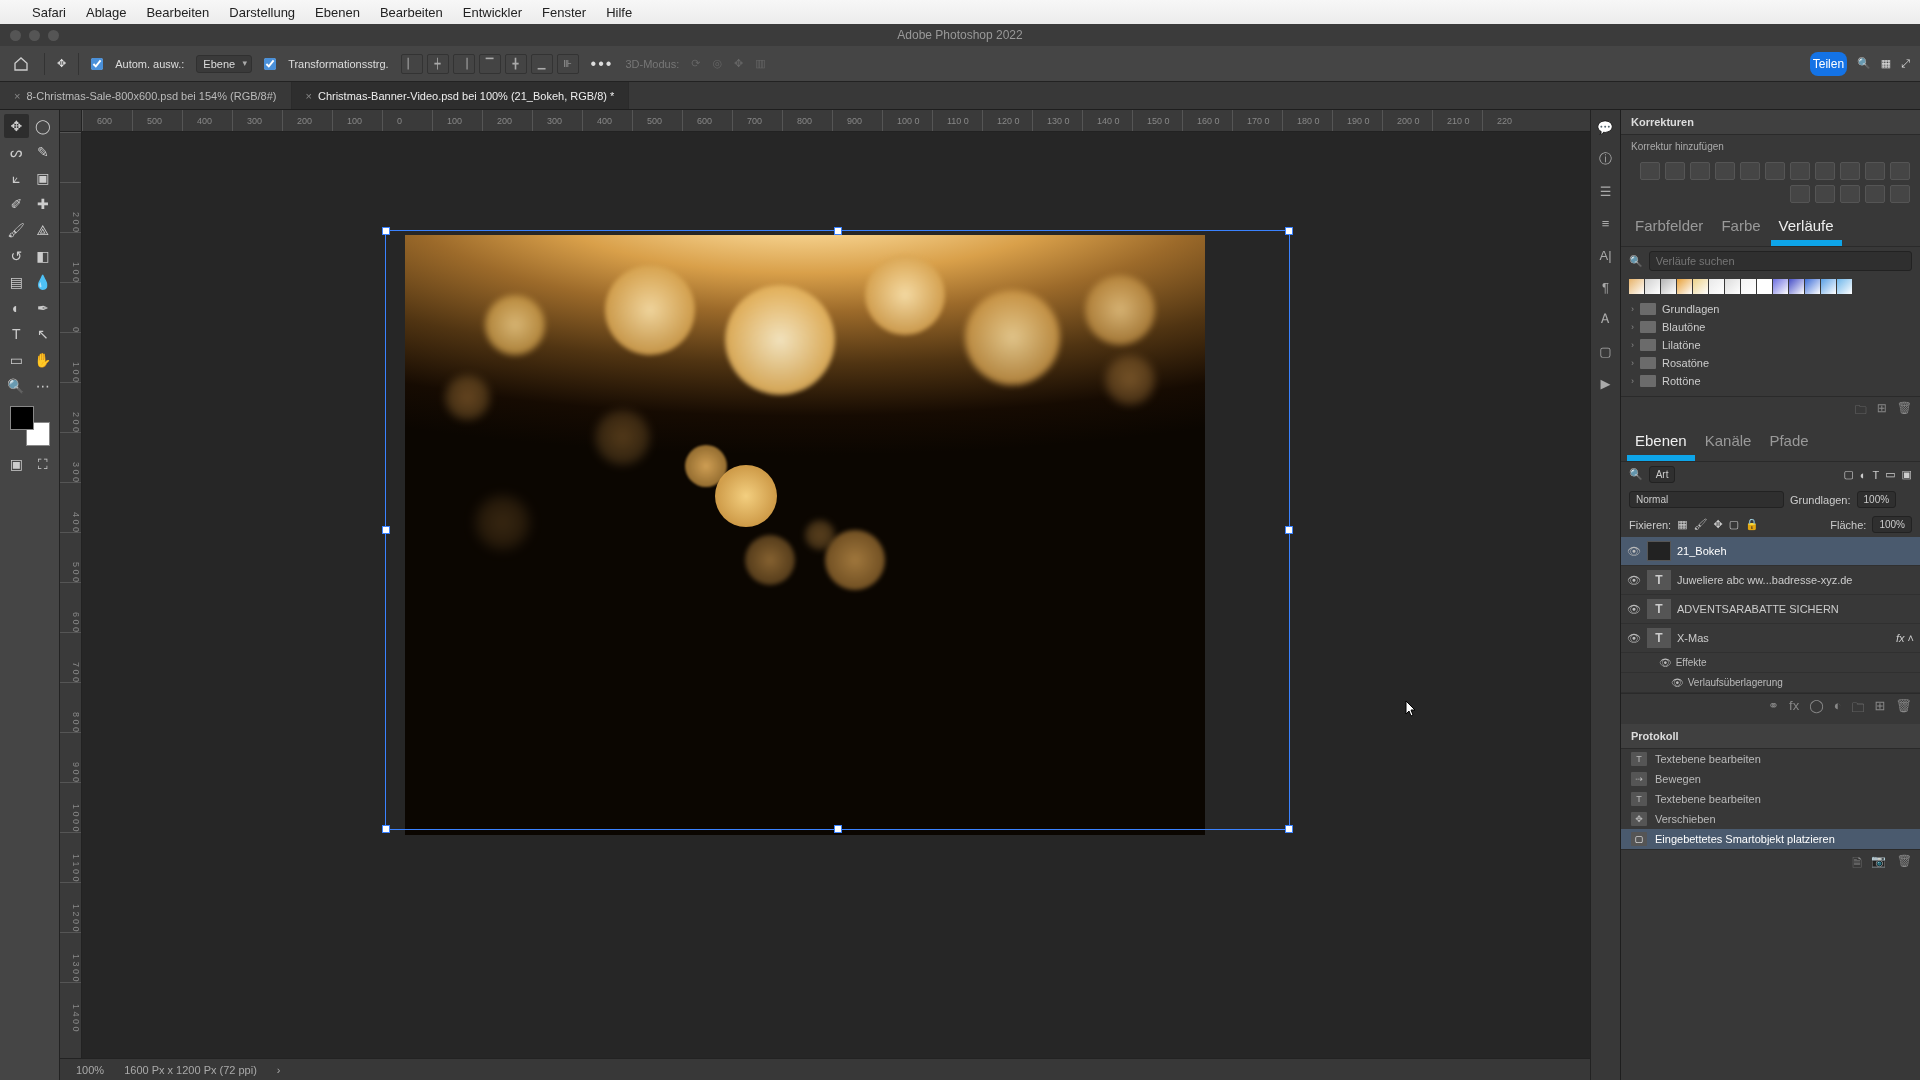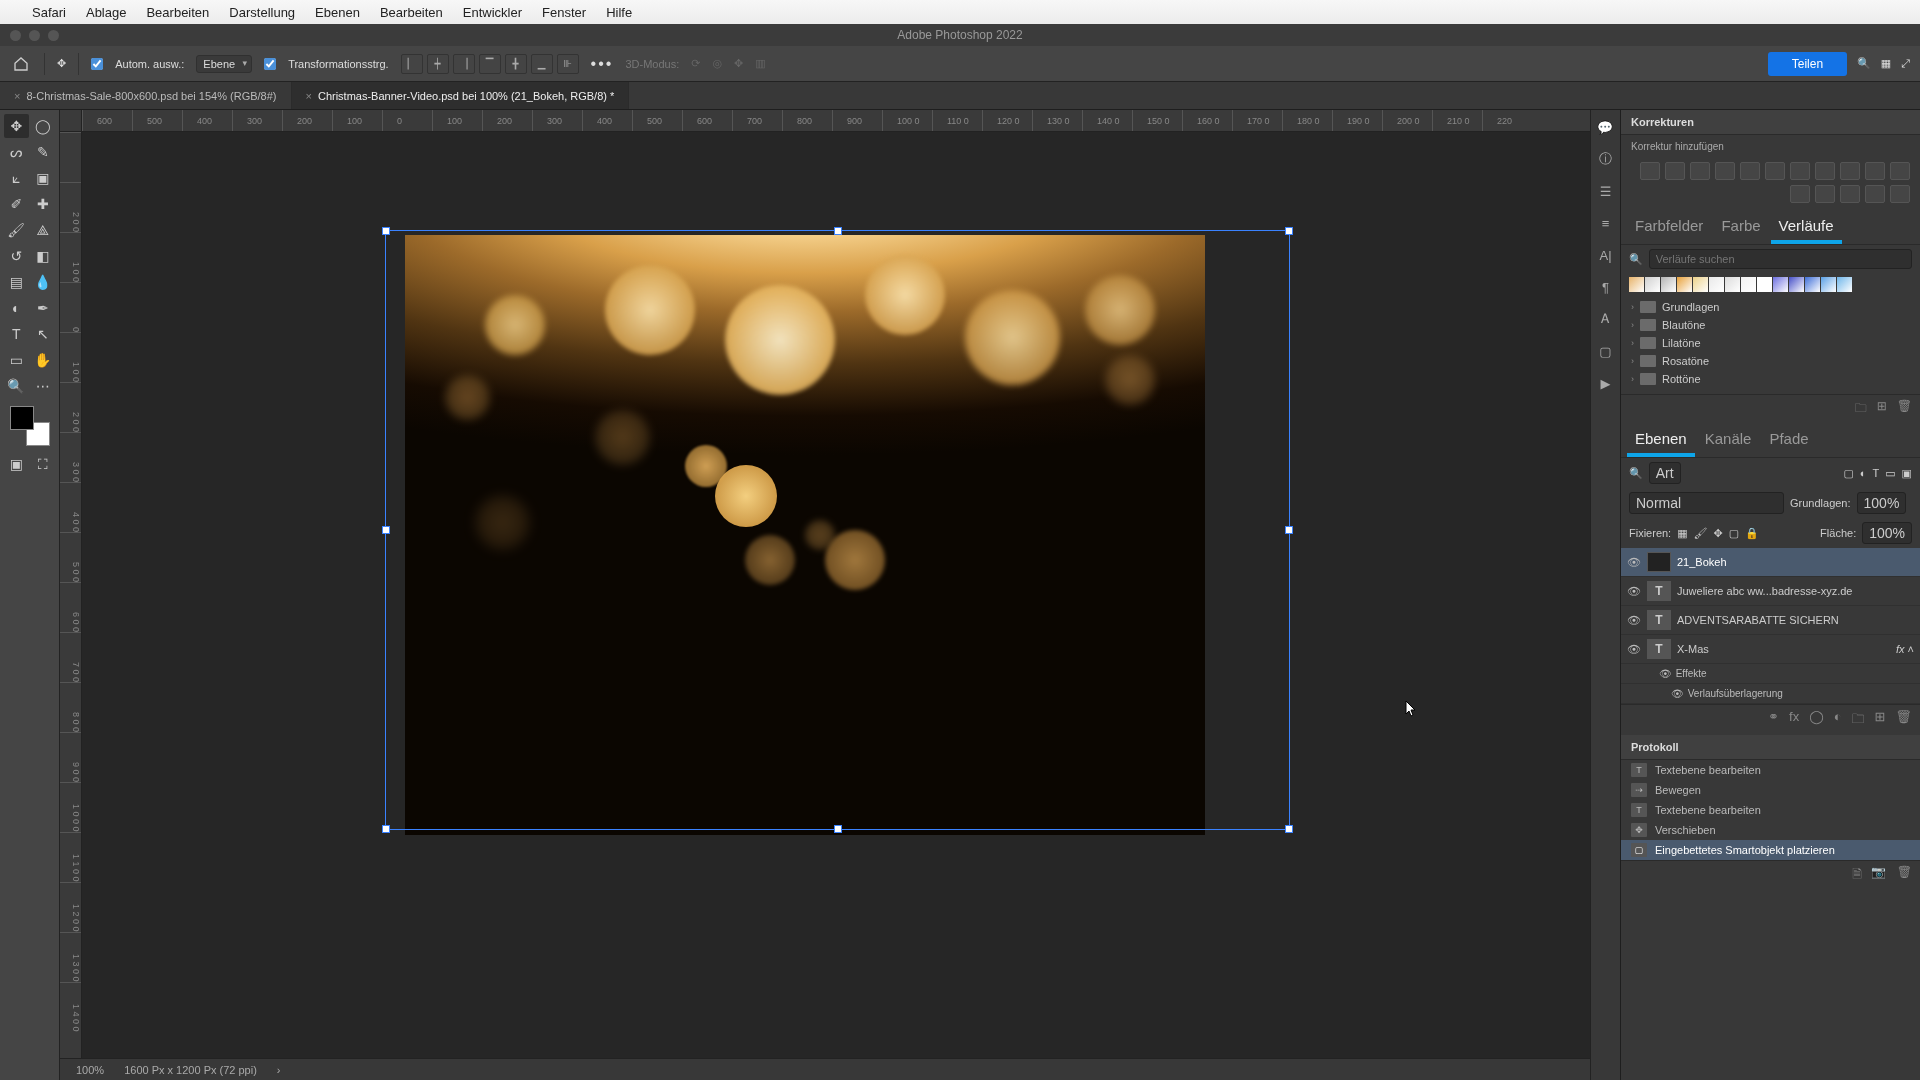--- a/index.html
+++ b/index.html
@@ -19,21 +19,21 @@
 
 .options-bar { height: 36px; background: #454545; border-bottom: 1px solid #222; display: flex; align-items: center; padding: 0 10px; gap: 12px; color: #ddd; font-size: 11px; }
 .options-bar .home { width: 22px; height: 18px; display:flex; align-items:center; justify-content:center; }
 .options-bar .sep { width: 1px; height: 22px; background: #333; }
 .options-bar input[type=checkbox] { accent-color: #4a90d9; width: 12px; height: 12px; }
 .options-bar .dropdown { background: #3a3a3a; border: 1px solid #303030; padding: 2px 16px 2px 6px; border-radius: 3px; position: relative; }
 .options-bar .dropdown::after { content:"▾"; position:absolute; right:4px; top:2px; font-size:9px; color:#aaa; }
 .align-group { display:flex; gap:4px; }
 .align-btn { width:22px; height:20px; background:#444; border:1px solid #333; border-radius:2px; display:flex; align-items:center; justify-content:center; color:#aaa; font-size:10px; }
 .options-right { margin-left:auto; display:flex; align-items:center; gap:10px; }
-.share-btn { background:#1473e6; color:#fff; border-radius:3px; padding:5px 24px; font-size:12px; font-weight:500; }
+.share-btn { background:#1473e6; color:#fff; border-radius:8px; padding:5px 3px; font-size:12px; font-weight:500; }
 
 
 .doc-tabs { height: 28px; background: #383838; display:flex; align-items:stretch; color:#bbb; font-size:11px; border-bottom:1px solid #1e1e1e; }
 .doc-tab { display:flex; align-items:center; padding:0 14px; gap:6px; border-right:1px solid #2b2b2b; }
 .doc-tab.active { background:#2e2e2e; color:#eee; }
 .doc-tab .close { font-size:11px; color:#888; }
 
 
 .workspace { position:absolute; top:110px; bottom:0; left:0; right:0; display:flex; }
 .toolbox { width:60px; background:#454545; border-right:1px solid #222; display:flex; flex-direction:column; padding:4px; }
@@ -66,33 +66,33 @@
 .dock-strip .ic { width:18px; height:18px; color:#aaa; display:flex; align-items:center; justify-content:center; font-size:13px; }
 
 
 .panels { width:300px; background:#383838; border-left:1px solid #1e1e1e; display:flex; flex-direction:column; overflow:hidden; }
 .panel-title { font-size:11px; color:#ddd; padding:6px 10px; background:#404040; border-bottom:1px solid #2a2a2a; font-weight:600; }
 .panel-sub { font-size:10px; color:#aaa; padding:6px 10px; }
 .adj-icons { display:flex; flex-wrap:wrap; gap:5px; padding:4px 10px 8px; justify-content:flex-end; }
 .adj-icons .ai { width:20px; height:18px; border:1px solid #555; background:#454545; border-radius:2px; }
 .tabs { display:flex; gap:2px; background:#383838; border-bottom:1px solid #2a2a2a; padding:0 6px; }
 .tabs .tab { padding:6px 8px; font-size:15px; color:#999; }
-.tabs .tab.active { color:#eee; border-bottom:4px solid #0ea5e9;text-align:center; }
+.tabs .tab.active { color:#eee; border-bottom:6px solid #0ea5e9;text-align:center; }
 .search-row { display:flex; align-items:center; padding:4px 8px; gap:6px; }
 .search-row input { flex:1; background:#2f2f2f; border:1px solid #222; color:#ccc; padding:3px 6px; border-radius:3px; font-size:11px; }
 .swatches { display:flex; flex-wrap:nowrap; gap:1px; padding:4px 8px; }
 .swatches div { width:15px; height:15px; }
 .folder-list { padding:2px 6px 6px; }
 .folder-row { display:flex; align-items:center; gap:6px; padding:3px 4px; color:#ccc; font-size:11px; }
 .folder-row .chev { font-size:9px; color:#888; }
 .folder-row .fld { width:16px; height:12px; background:#6b6b6b; border-radius:1px; }
 .panel-foot { display:flex; justify-content:flex-end; gap:10px; padding:4px 8px; border-top:1px solid #2a2a2a; color:#888; font-size:12px; }
 
 .layer-ctrl { display:flex; align-items:center; gap:6px; padding:4px 8px; font-size:11px; }
-.layer-ctrl select, .layer-ctrl .sel { background:#2f2f2f; border:1px solid #222; color:#ccc; padding:2px 6px; border-radius:3px; font-size:14px; }
+.layer-ctrl select, .layer-ctrl .sel { background:#2f2f2f; border:1px solid #222; color:#ccc; padding:2px 6px; border-radius:3px; font-size:10px; }
 .layer-ctrl .sel.long { width:155px; }
 .layer-row { display:flex; align-items:center; gap:6px; padding:4px 6px; font-size:11px; color:#ccc; border-bottom:1px solid #303030; }
 .layer-row.sel { background:#4a5a6e; color:#fff; }
 .eye { width:14px; text-align:center; color:#bbb; }
 .thumb { width:24px; height:20px; background:#222; border:1px solid #555; }
 .txt-thumb { width:24px; height:20px; background:#555; display:flex; align-items:center; justify-content:center; font-weight:bold; font-size:12px; }
 .sublayer { padding-left:38px; font-size:10px; color:#bbb; display:flex; align-items:center; gap:4px; }
 .layers-foot { display:flex; justify-content:flex-end; gap:10px; padding:4px 8px; border-top:1px solid #2a2a2a; color:#888; font-size:13px; }
 
 .history { max-height:130px; overflow:hidden; }

